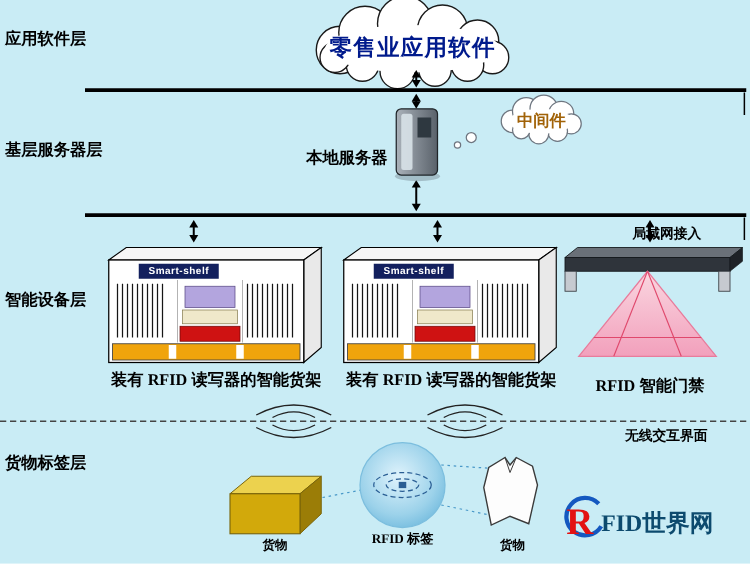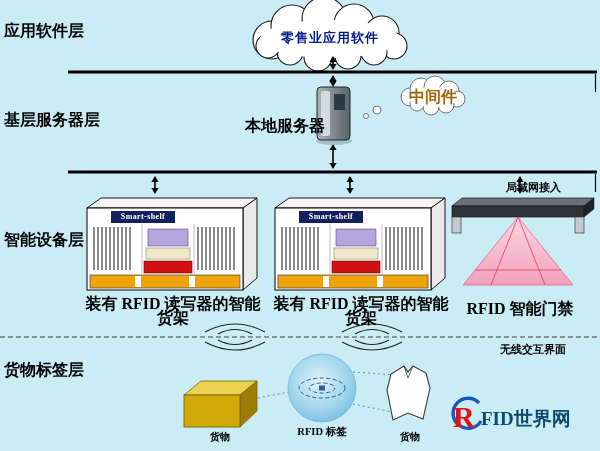--- a/index.html
+++ b/index.html
@@ -1,23 +1,23 @@
 <!DOCTYPE html>
 <html><head>
 <meta charset="utf-8">
 <style>
   * { margin:0; padding:0; box-sizing:border-box; }
   html,body { background:#ffffff; }
   body { font-family:"Liberation Serif","DejaVu Serif",serif; }
   .stage { position:relative; width:600px; height:451px; background:#c9ecf5; overflow:hidden; }
   .stage > svg.layer { position:absolute; left:0; top:0; }
-  .lbl { position:absolute; color:#000; font-weight:bold; white-space:nowrap; font-size:16px; line-height:14px; }
+  .lbl { position:absolute; color:#000; font-weight:bold; white-space:nowrap; font-size:13px; line-height:14px; }
   .center { text-align:center; white-space:normal; }
-  .sans { font-family:Liberation Serif, serif; }
-  .cloud-label { color:#001a8c; font-size:13px; letter-spacing:1px; }
+  .sans { font-family:Liberation Sans, sans-serif; }
+  .cloud-label { color:#001a8c; font-size:18px; letter-spacing:1px; }
   .mw-label { color:#a16207; }
   .net-label { font-size:11px; }
   .shelf-title { color:#ffffff; font-size:8px; line-height:12px; letter-spacing:0.4px; }
   .small-cap { font-size:10px; }
   .tag-cap { font-size:10.5px; }
   .logo { position:absolute; }
   .logo-row { display:flex; align-items:center; height:40px; }
   .logo-text { font-size:19px; font-weight:bold; color:#0c4a6e; margin-left:-7px; margin-top:6px; }
   .logo-url { font-family:"Liberation Sans","DejaVu Sans",sans-serif; font-size:11px; font-weight:bold; color:#0a3c9c; margin:-6px 0 0 16px; }
 </style>

